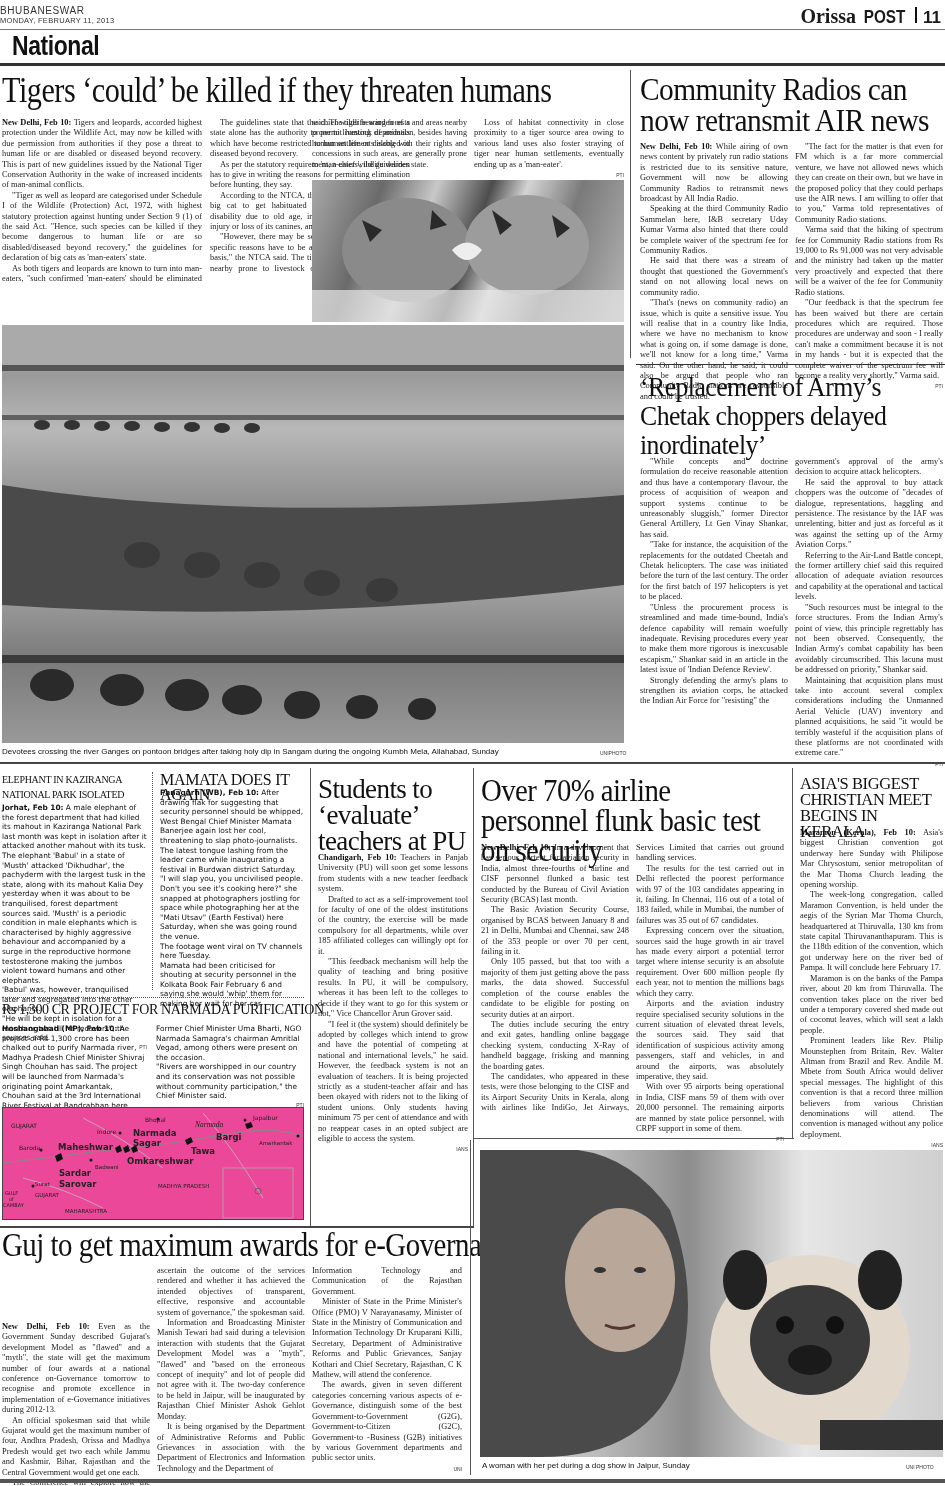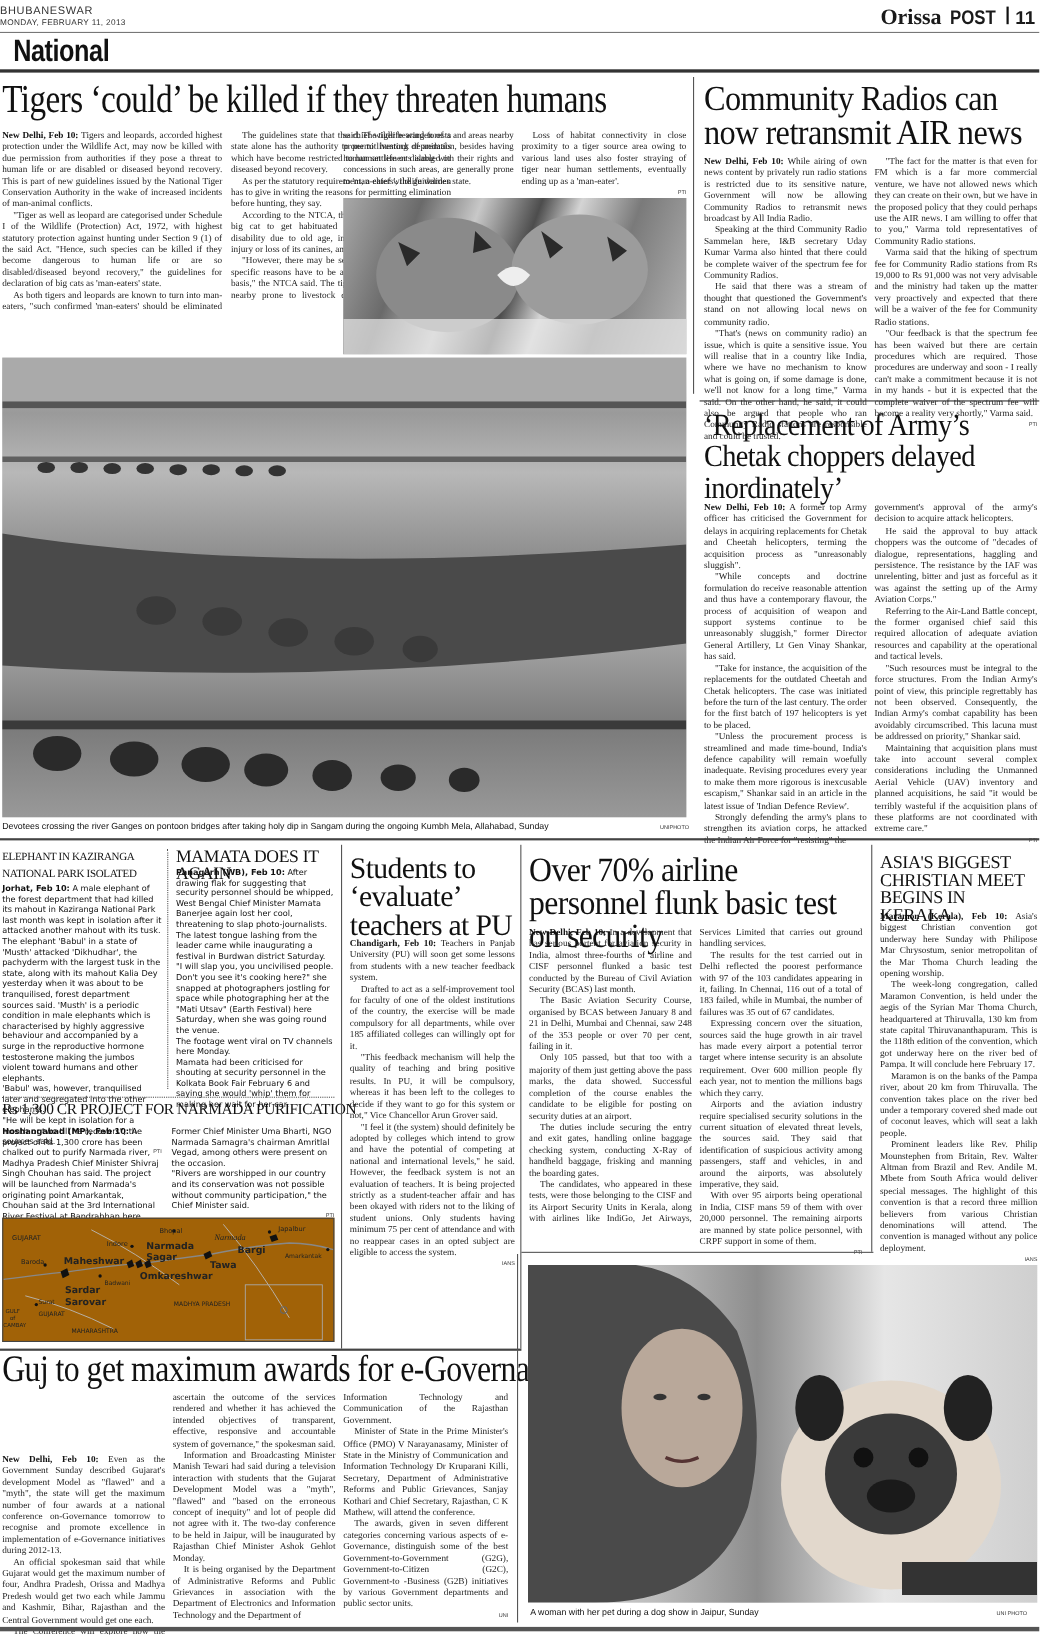--- a/index.html
+++ b/index.html
@@ -119,30 +119,29 @@
         <ellipse cx="320" cy="258" rx="18" ry="13"></ellipse>
         <ellipse cx="380" cy="265" rx="16" ry="12"></ellipse>
     </g>
   </svg>
 </div>
 <div class="abs caption" style="left:2px;top:747px;width:560px">Devotees crossing the river Ganges on pontoon bridges after taking holy dip in Sangam during the ongoing Kumbh Mela, Allahabad, Sunday</div>
 <div class="abs credit" style="left:600px;top:750px">UNIPHOTO</div>
 
 <div class="abs hl" style="left:640px;top:372px;width:320px;font-size:28px;line-height:29px;transform:scaleX(0.92);transform-origin:left">‘Replacement of Army’s Chetak choppers delayed inordinately’</div>
 <div class="abs body" style="left:640px;top:457px;width:148px">
-  <p class="first"><span class="dl">New Delhi, Feb 10:</span> <span>A former top Army officer has criticised the Government for delays in acquiring replacements for Chetak and Cheetah helicopters, terming the acquisition process as "unreasonably sluggish".</span></p>
   <p>"While concepts and doctrine formulation do receive reasonable attention and thus have a contemporary flavour, the process of acquisition of weapon and support systems continue to be unreasonably sluggish," former Director General Artillery, Lt Gen Vinay Shankar, has said.</p>
   <p>"Take for instance, the acquisition of the replacements for the outdated Cheetah and Chetak helicopters. The case was initiated before the turn of the last century. The order for the first batch of 197 helicopters is yet to be placed.</p>
   <p>"Unless the procurement process is streamlined and made time-bound, India's defence capability will remain woefully inadequate. Revising procedures every year to make them more rigorous is inexcusable escapism," Shankar said in an article in the latest issue of 'Indian Defence Review'.</p>
   <p style="height:42px;overflow:hidden">Strongly defending the army's plans to strengthen its aviation corps, he attacked the Indian Air Force for "resisting" the</p>
 </div>
 <div class="abs body" style="left:795px;top:457px;width:148px">
   <p class="first" style="text-indent:0">government's approval of the army's decision to acquire attack helicopters.</p>
   <p>He said the approval to buy attack choppers was the outcome of "decades of dialogue, representations, haggling and persistence. The resistance by the IAF was unrelenting, bitter and just as forceful as it was against the setting up of the Army Aviation Corps."</p>
-  <p>Referring to the Air-Land Battle concept, the former organised chief said this required allocation of adequate aviation resources and capability at the operational and tactical levels.</p>
+  <p>Referring to the Air-Land Battle concept, the former artillery chief said this required allocation of adequate aviation resources and capability at the operational and tactical levels.</p>
   <p>"Such resources must be integral to the force structures. From the Indian Army's point of view, this principle regrettably has not been observed. Consequently, the Indian Army's combat capability has been avoidably circumscribed. This lacuna must be addressed on priority," Shankar said.</p>
   <p>Maintaining that acquisition plans must take into account several complex considerations including the Unmanned Aerial Vehicle (UAV) inventory and planned acquisitions, he said "it would be terribly wasteful if the acquisition plans of these platforms are not coordinated with extreme care."</p>
   <div class="agency">PTI</div>
 </div>
 
 <div class="hr" style="left:0;top:762px;width:945px;height:2px;background:#444"></div>
 
 <div class="abs hl" style="left:2px;top:772px;width:150px;font-size:10px;line-height:15px;letter-spacing:-0.3px">ELEPHANT IN KAZIRANGA NATIONAL PARK ISOLATED</div>
 <div class="abs brief" style="left:2px;top:803px;width:145px">
   <div><span class="dl">Jorhat, Feb 10:</span> <span>A male elephant of the forest department that had killed its mahout in Kaziranga National Park last month was kept in isolation after it attacked another mahout with its tusk.</span></div>
@@ -150,35 +149,35 @@
   <div>'Babul' was, however, tranquilised later and segregated into the other elephants.</div>
   <div>"He will be kept in isolation for a month or two till he recovers", the sources said.</div>
   <div class="agency">PTI</div>
 </div>
 <div class="abs" style="left:152px;top:772px;height:218px;border-left:1px dotted #555"></div>
 
 <div class="abs hl" style="left:160px;top:772px;width:150px;font-size:16px;line-height:15px;letter-spacing:-0.3px">MAMATA DOES IT AGAIN</div>
 <div class="abs brief" style="left:160px;top:788px;width:145px">
   <div><span class="dl">Panagarh (WB), Feb 10:</span> <span>After drawing flak for suggesting that security personnel should be whipped, West Bengal Chief Minister Mamata Banerjee again lost her cool, threatening to slap photo-journalists. The latest tongue lashing from the leader came while inaugurating a festival in Burdwan district Saturday.</span></div>
   <div>"I will slap you, you uncivilised people. Don't you see it's cooking here?" she snapped at photographers jostling for space while photographing her at the "Mati Utsav" (Earth Festival) here Saturday, when she was going round the venue.</div>
-  <div>The footage went viral on TV channels here Monday.</div>
+  <div>The footage went viral on TV channels here Tuesday.</div>
   <div>Mamata had been criticised for shouting at security personnel in the Kolkata Book Fair February 6 and saying she would 'whip' them for making her wait for her car.</div>
 </div>
 <div class="abs" style="left:2px;top:997px;width:302px;border-top:1px dotted #555"></div>
 
 <div class="abs hl" style="left:2px;top:1003px;width:320px;font-size:14px;white-space:nowrap;letter-spacing:-0.4px">Rs 1,300 CR PROJECT FOR NARMADA PURIFICATION</div>
 <div class="abs brief" style="left:2px;top:1024px;width:145px">
   <div><span class="dl">Hoshangabad (MP), Feb 10:</span> <span>A project of Rs 1,300 crore has been chalked out to purify Narmada river, Madhya Pradesh Chief Minister Shivraj Singh Chouhan has said. The project will be launched from Narmada's originating point Amarkantak, Chouhan said at the 3rd International River Festival at Bandrabhan here Saturday.</span></div>
 </div>
 <div class="abs brief" style="left:156px;top:1024px;width:148px">
   <div>Former Chief Minister Uma Bharti, NGO Narmada Samagra's chairman Amritlal Vegad, among others were present on the occasion.</div>
   <div>"Rivers are worshipped in our country and its conservation was not possible without community participation," the Chief Minister said.</div>
   <div class="agency">PTI</div>
 </div>
-<div class="abs" style="left:2px;top:1107px;width:302px;height:113px;border:1px solid #444;background:#a16207;overflow:hidden">
+<div class="abs" style="left:2px;top:1107px;width:302px;height:113px;border:1px solid #444;background:#ec4899;overflow:hidden">
   <svg width="302" height="113" style="position:absolute;left:0;top:0">
     <path d="M0 55 Q40 50 60 48 Q100 42 130 40 Q160 36 190 32 Q230 24 260 22 Q280 22 300 28" stroke="#888" stroke-width="1.2" fill="none"></path>
     <path d="M80 10 Q120 30 160 60 M200 5 Q230 40 260 90 M20 70 Q60 80 100 100" stroke="#bbb" stroke-width="0.8" fill="none"></path>
     <rect x="220" y="60" width="70" height="50" fill="none" stroke="#aaa" stroke-width="0.8"></rect>
     <circle cx="255" cy="83" r="3" fill="none" stroke="#666"></circle>
     <g fill="#111">
       <path d="M52 48 l6 -3 l2 6 l-6 3 z"></path>
       <path d="M112 40 l5 -3 l2 6 l-5 2 z"></path>
         <path d="M120 40 l5 -3 l2 6 l-5 2 z"></path>
         <path d="M128 40 l5 -3 l2 6 l-5 2 z"></path>

